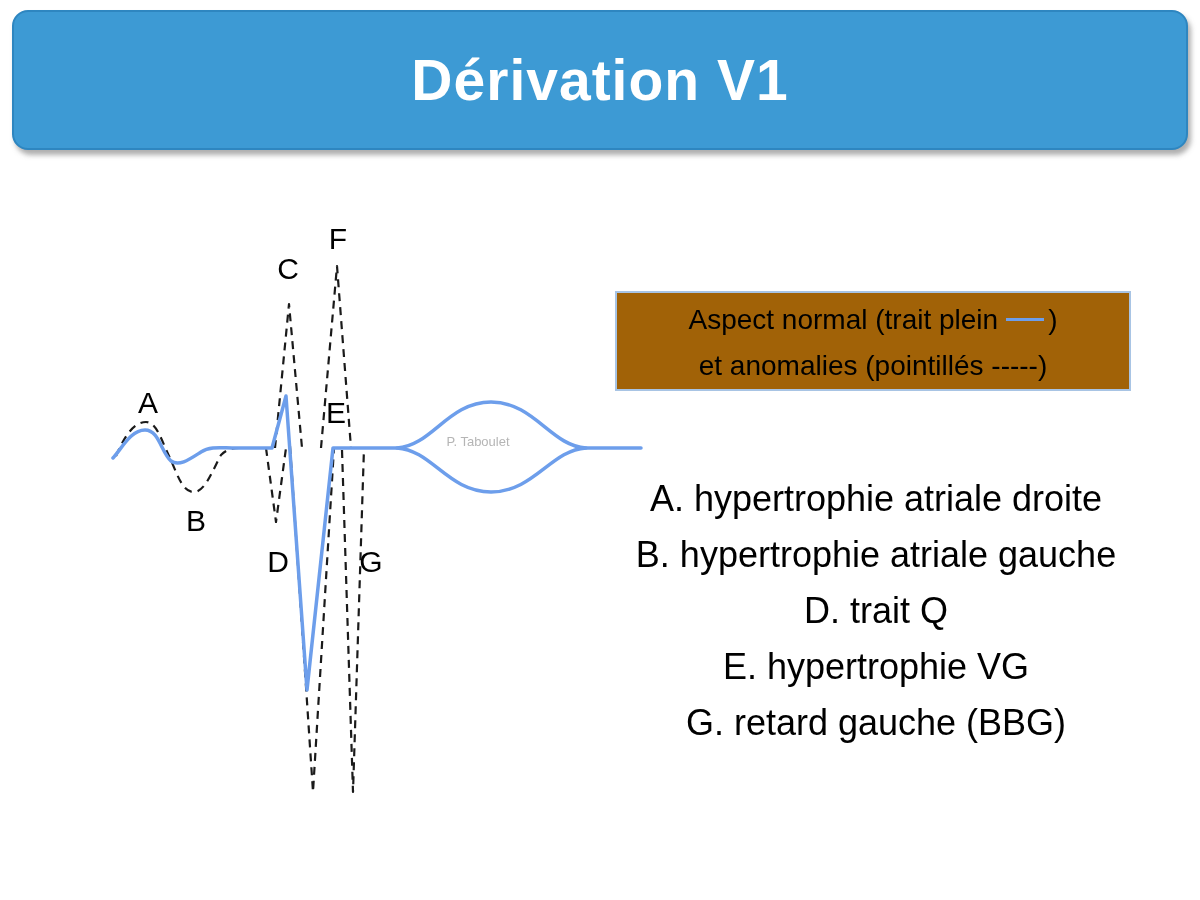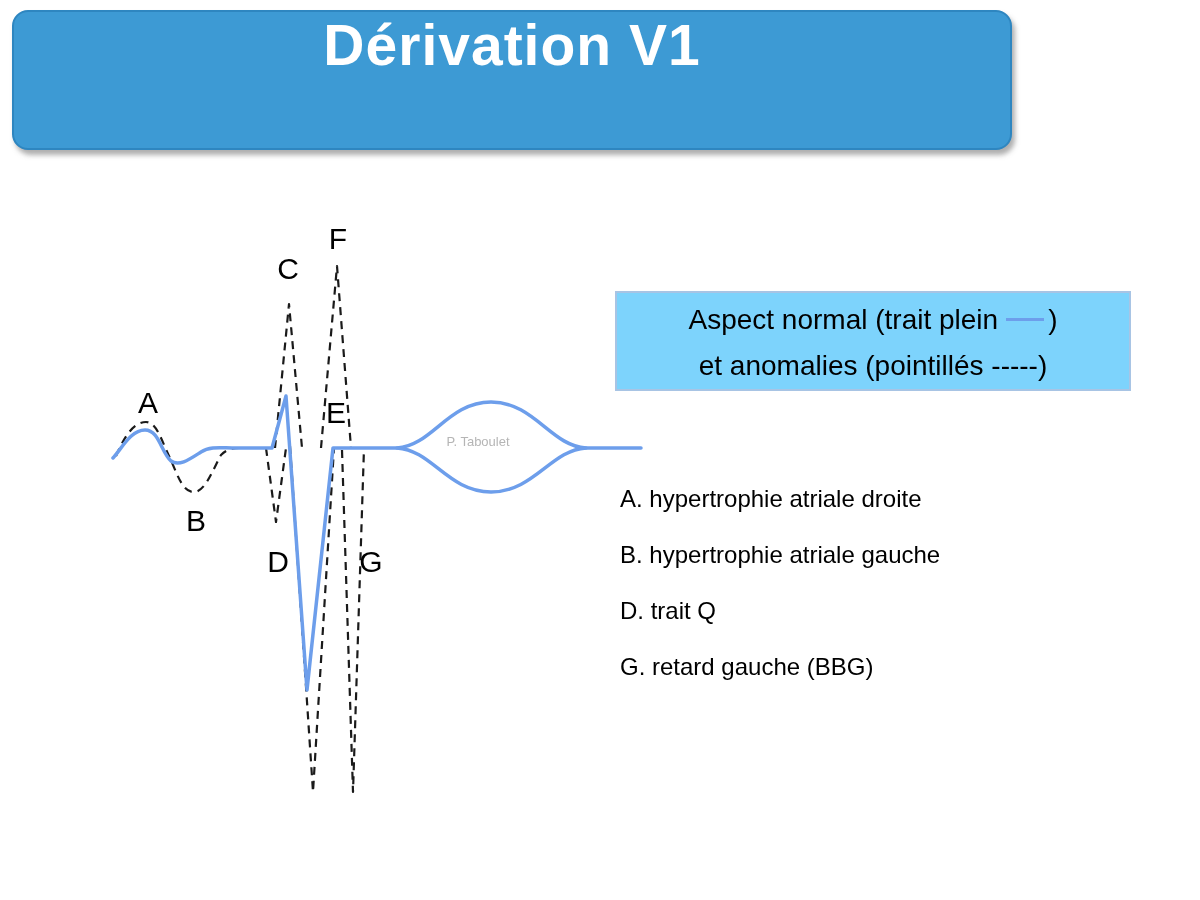--- a/index.html
+++ b/index.html
@@ -8,26 +8,26 @@
     background:#ffffff;
     font-family:"Liberation Sans", sans-serif;
     position:relative;
     overflow:hidden;
     color:#000;
   }
 
   
   .header {
     position:absolute; left:12px; top:10px;
-    width:1000px; height:140px;
+    width:1176px; height:140px;
     background:var(--header_blue,#3D9AD4);
     border:2px solid var(--header_border,#2E86C0);
     border-radius:16px;
     box-shadow:3px 5px 5px rgba(110,110,110,0.55);
-    display:flex; justify-content:center;
+    display:flex; align-items:center; justify-content:center;
   }
   .header .title {
     color:#ffffff;
     font-size:57px;
     font-weight:bold;
     letter-spacing:1px;
   }
 
   
   .ecg-wrap {
@@ -62,40 +62,40 @@
     font-size:13px;
     color:var(--watermark_gray,#B5B5B5);
     white-space:nowrap;
   }
 
   
   .legend {
     position:absolute; left:615px; top:291px;
     width:516px; height:100px;
     border:2px solid var(--legend_border,#A8C4E4);
-    background:#7dd3fc;
+    background:#a16207;
     text-align:center;
     font-size:28px;
     line-height:46px;
     padding-top:4px;
   }
   .legend-line-sample {
     display:inline-block;
     width:38px;
     border-top:3px solid var(--trace_blue,#6D9EEB);
     vertical-align:middle;
     margin:0 4px 4px 8px;
   }
 
   
   .annotations {
     position:absolute; left:620px; top:471px;
     width:512px;
-    text-align:left;
-    font-size:24px;
+    text-align:center;
+    font-size:36px;
     line-height:56px;
   }
 </style>
 </head>
 <body>
 
 <div class="header">
   <div class="title">Dérivation V1</div>
 </div>
 
@@ -126,14 +126,15 @@
 
 <div class="legend">
   <div><span>Aspect normal (trait plein</span><span class="legend-line-sample"></span><span>)</span></div>
   <div>et anomalies (pointillés -----)</div>
 </div>
 
 <div class="annotations">
   <div>A. hypertrophie atriale droite</div>
   <div>B. hypertrophie atriale gauche</div>
   <div>D. trait Q</div>
+  <div>E. hypertrophie VG</div>
   <div>G. retard gauche (BBG)</div>
 </div>
 
 </body></html>

